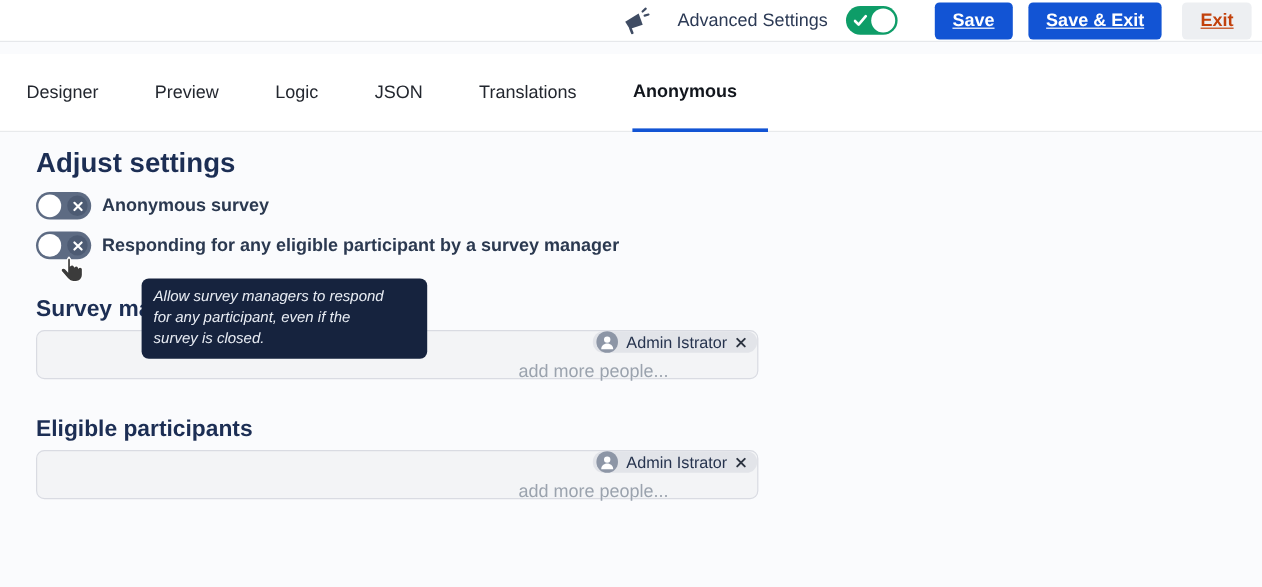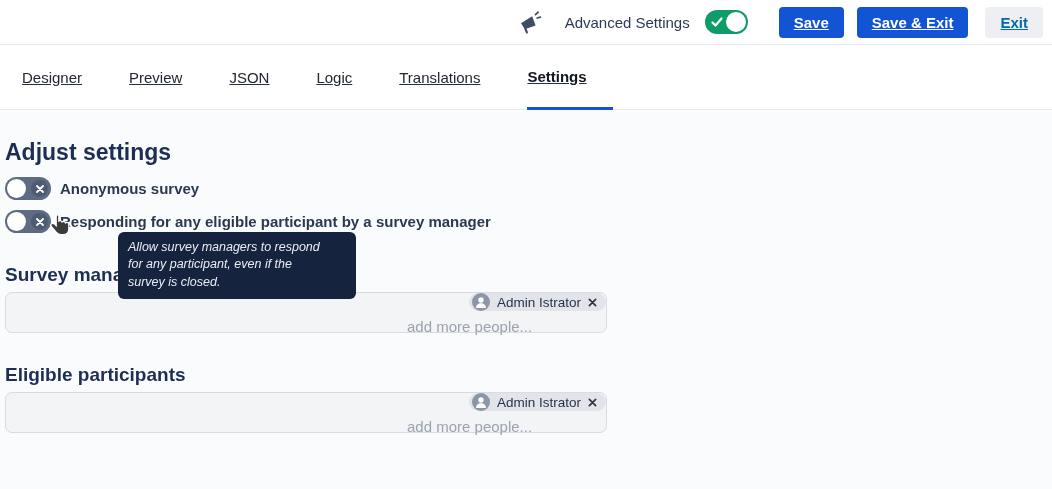--- a/index.html
+++ b/index.html
@@ -6,59 +6,59 @@
   html,body { width:1052px; height:489px; }
   body {
     font-family:"Liberation Sans","DejaVu Sans",sans-serif;
     background:#fafbfd;
     position:relative;
     overflow:hidden;
     color:#22304a;
   }
   
   .header {
-    position:absolute; top:0; left:0; width:1052px; height:45px;
+    position:absolute; top:0; left:0; width:1052px; height:35px;
     background:#ffffff; border-bottom:1px solid #e6e8eb;
     display:flex; align-items:center; justify-content:flex-end;
     padding-right:9px; gap:13px;
   }
   .megaphone { width:24px; height:24px; margin-right:10px; cursor:pointer; }
   .adv-label { font-size:15px; color:#2c3a55; margin-right:2px; }
   .switch-on {
     width:43px; height:24px; border-radius:12px; background:#0e9d68;
     position:relative; display:inline-block; cursor:pointer; margin-right:18px;
   }
   .switch-on .knob {
     position:absolute; right:2px; top:2px; width:20px; height:20px;
     border-radius:50%; background:#ffffff;
   }
   .switch-on svg { position:absolute; left:6px; top:6px; }
   .btn {
     font-size:15px; font-weight:700; border:none; border-radius:4px;
     padding:8px 15px; cursor:pointer; line-height:1;text-decoration:underline;
   }
   .btn-primary { background:#1254d4; color:#ffffff; }
-  .btn-light { background:#edeff2; color:#0369a1; margin-left:4px; }
+  .btn-light { background:#edeff2; color:#c2410c; margin-left:4px; }
   
   .tabbar {
     position:absolute; top:45px; left:0; width:1052px; height:65px;
     background:#ffffff; border-bottom:1px solid #e8eaec;
-    display:flex; align-items:stretch; gap:47px; padding-left:22px;text-decoration:underline;
+    display:flex; align-items:stretch; gap:47px; padding-left:22px;
   }
   .tab {
     display:flex; align-items:center; font-size:15px; color:#23272f;
     cursor:pointer; white-space:nowrap;
   }
   .tab.active {
     font-weight:700; color:#12161d;
     border-bottom:3px solid #1254d4; padding-right:26px;
     margin-bottom:-1px;
   }
   
-  .content { position:absolute; top:110px; left:0; width:887px; padding-left:5px; }
+  .content { position:absolute; top:93px; left:0; width:887px; padding-left:30px; }
   h1.adjust {
     margin-top:29px; font-size:23px; font-weight:700; color:#1c2e54;
   }
   .toggle-row { display:flex; align-items:center; gap:9px; margin-top:11px; height:23px; }
   .toggle-row + .toggle-row { margin-top:10px; }
   .switch-off {
     width:46px; height:23px; border-radius:12px; background:#5d6b83;
     position:relative; display:inline-block; cursor:pointer; flex:0 0 auto;
   }
   .switch-off .knob {
@@ -123,24 +123,24 @@
     <span class="knob"></span>
   </span>
   <button class="btn btn-primary">Save</button>
   <button class="btn btn-primary">Save &amp; Exit</button>
   <button class="btn btn-light">Exit</button>
 </div>
 
 <div class="tabbar">
   <div class="tab">Designer</div>
   <div class="tab">Preview</div>
+  <div class="tab">Logic</div>
   <div class="tab">JSON</div>
-  <div class="tab">Logic</div>
   <div class="tab">Translations</div>
-  <div class="tab active">Settings</div>
+  <div class="tab active">Anonymous</div>
 </div>
 
 <div class="content">
   <h1 class="adjust">Adjust settings</h1>
 
   <div class="toggle-row">
     <span class="switch-off">
       <span class="knob"></span>
       <span class="xwrap">
         <svg viewBox="0 0 10 10" width="10" height="10">

